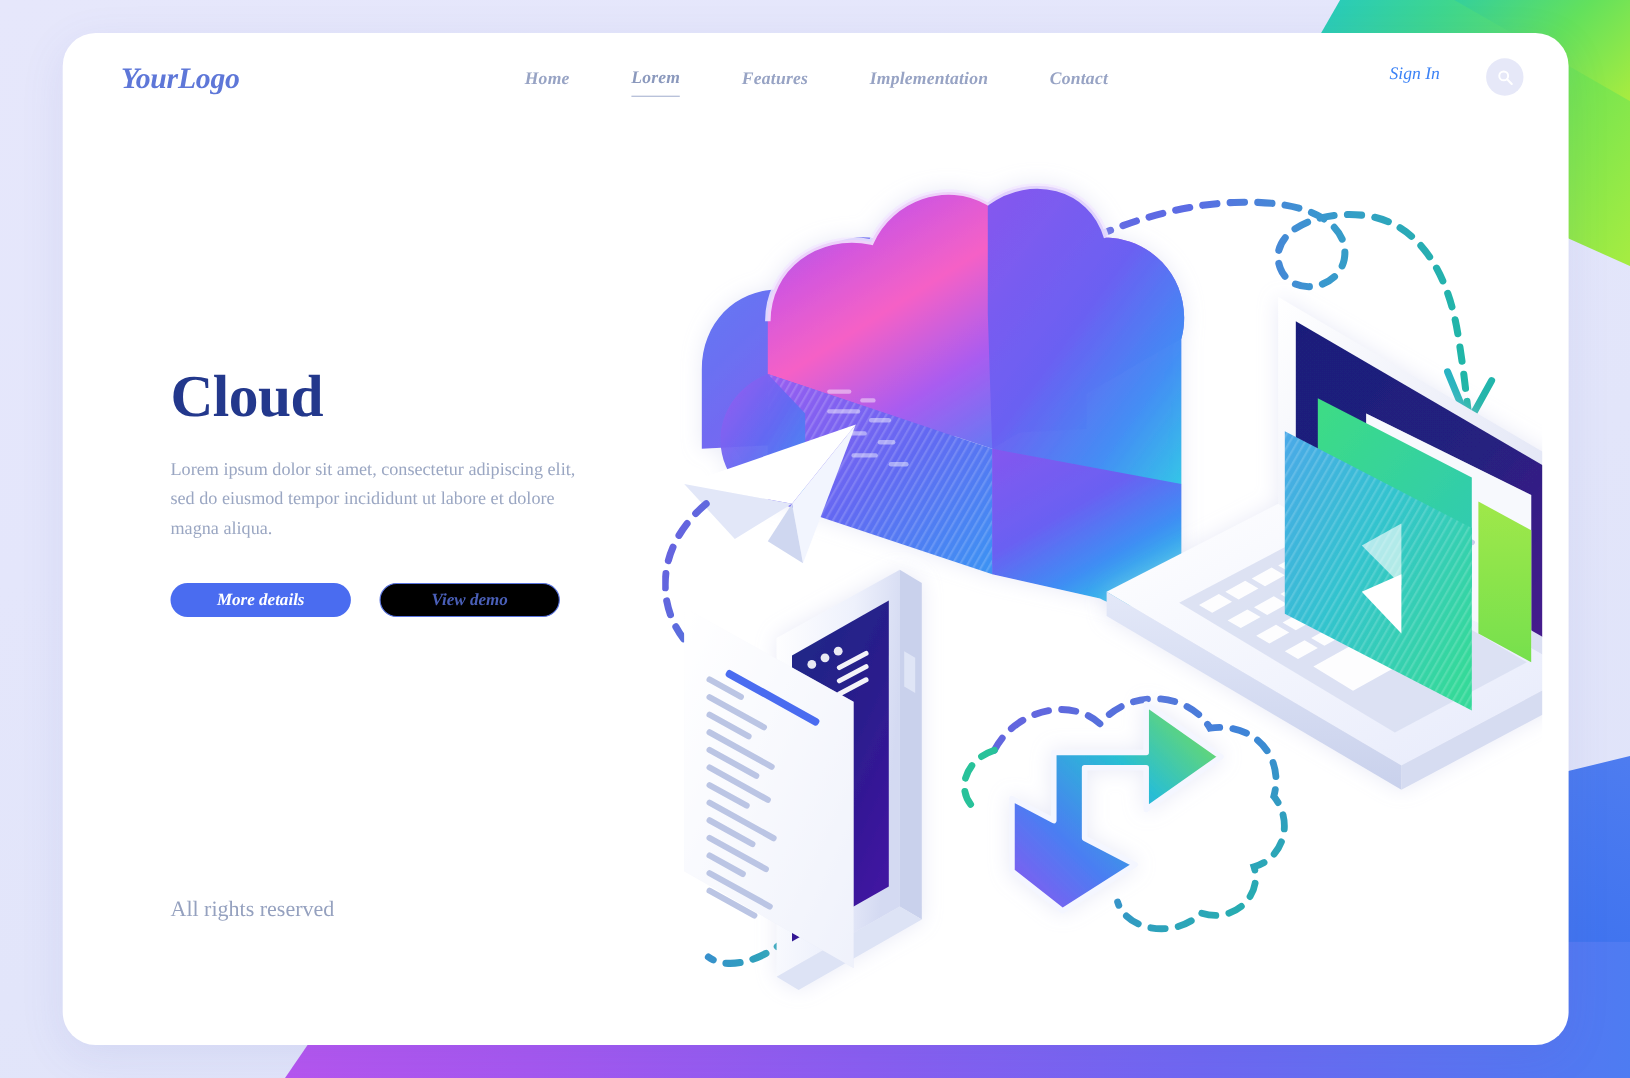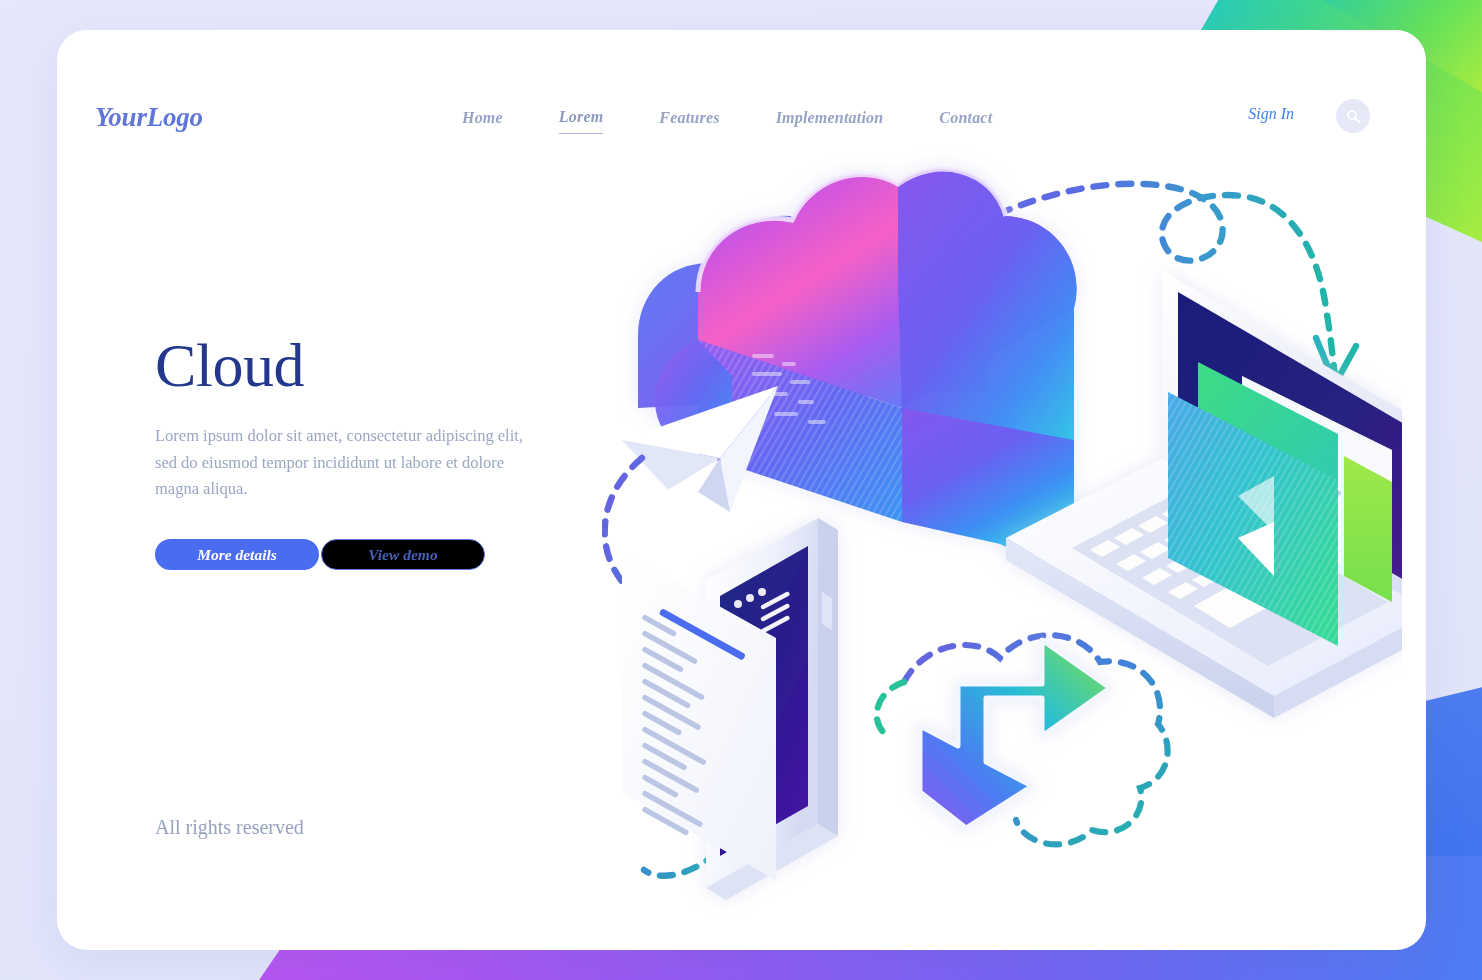--- a/index.html
+++ b/index.html
@@ -61,26 +61,25 @@
     height: 920px;
     background: #ffffff;
     border-radius: 30px;
     box-shadow: 0 10px 40px rgba(90, 100, 190, 0.10);
     overflow: hidden;
   }
 
   
   .header {
     position: absolute;
-    left: 0; top: 0;
+    left: 15px; top: 0;
     width: 100%;
     height: 112px;
     display: flex;
     align-items: center;
-    margin-top: 46px;
   }
   .logo {
     position: absolute;
     left: 38px;
     top: 26px;
     font-size: 27px;
     font-style: italic;
     font-weight: bold;
     color: #5e77d8;
     letter-spacing: -0.2px;
@@ -135,38 +134,38 @@
   .search-btn svg { width: 15px; height: 15px; display: block; }
 
   
   .hero {
     position: absolute;
     left: 98px;
     top: 300px;
     width: 470px;
   }
   .hero-title {
-    font-size: 62px;
+    font-size: 54px;
     line-height: 1.14;
     color: #23388c;
-    font-weight: normal;
+    font-weight: bold;
     letter-spacing: -0.5px;
   }
   .hero-sub {
     margin-top: 22px;
     font-size: 16.5px;
     line-height: 1.63;
     color: #9aa6c2;
     max-width: 380px;
   }
   .hero-btns {
     margin-top: 36px;
     display: flex;
     align-items: center;
-    gap: 2px;
+    gap: 26px;
   }
   .btn {
     font-family: "Liberation Serif", serif;
     font-style: italic;
     font-weight: bold;
     font-size: 15.5px;
     border-radius: 40px;
     cursor: pointer;
     display: inline-flex;
     align-items: center;

